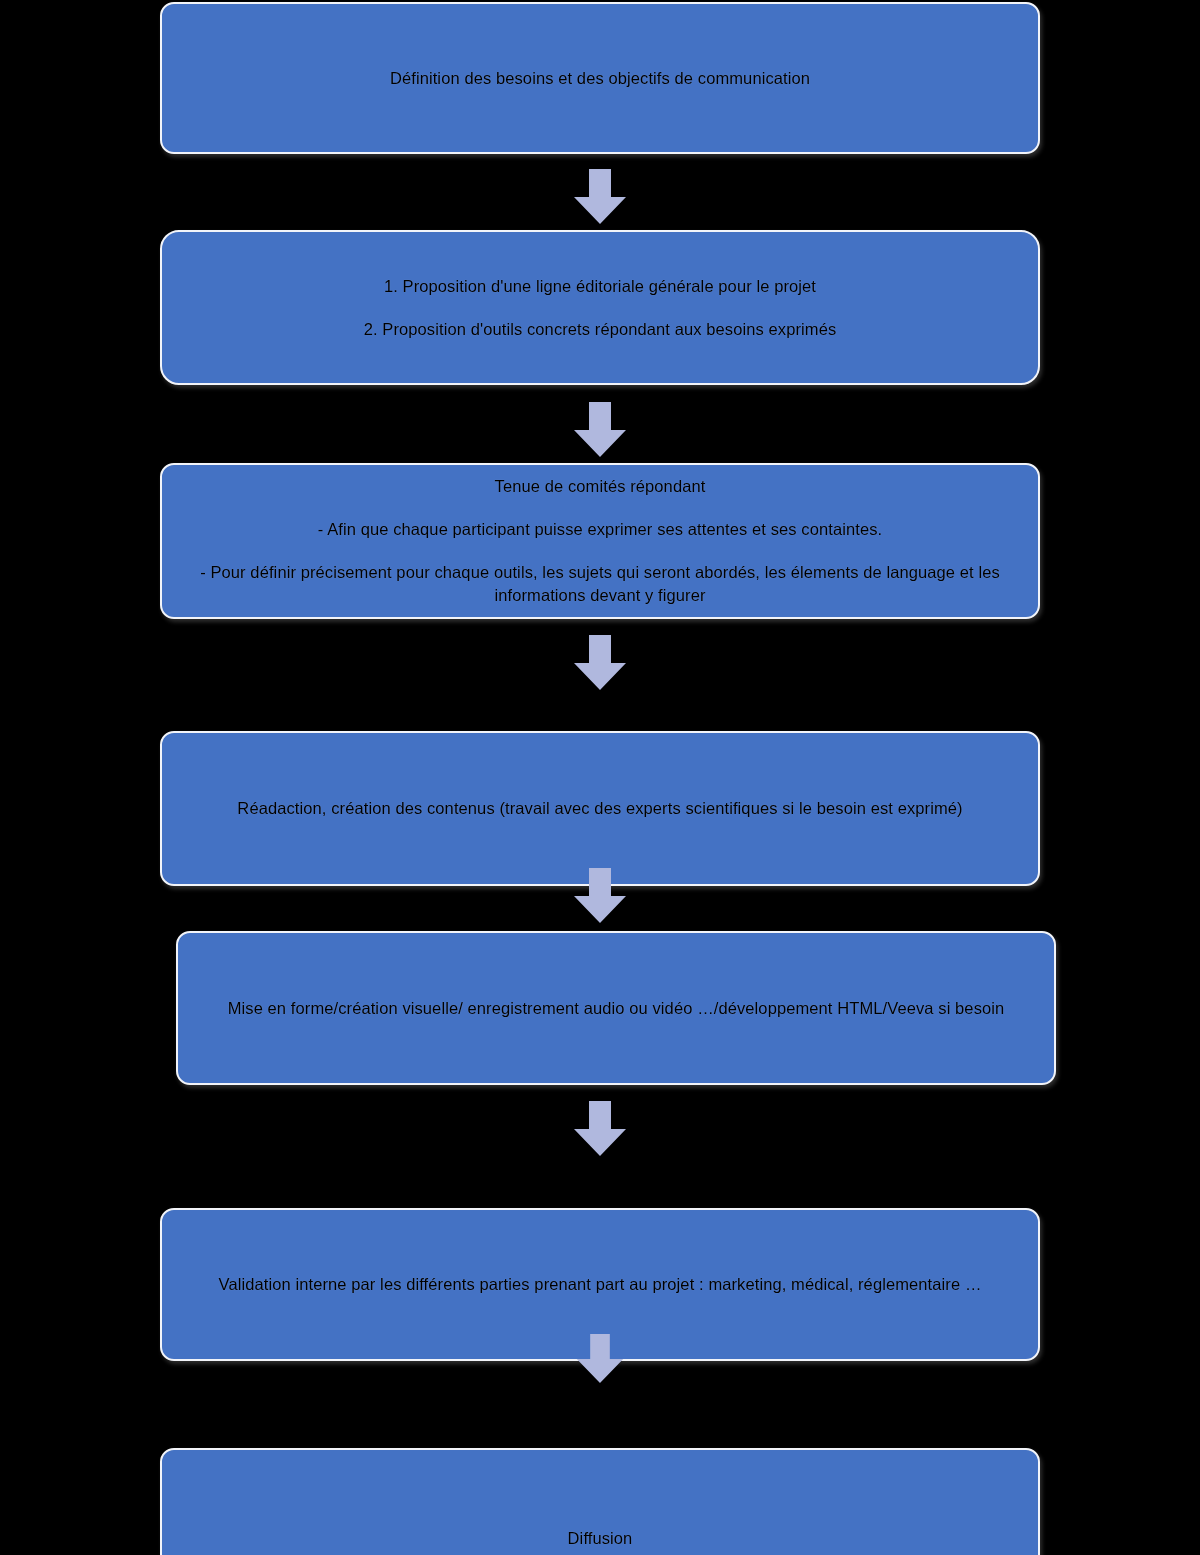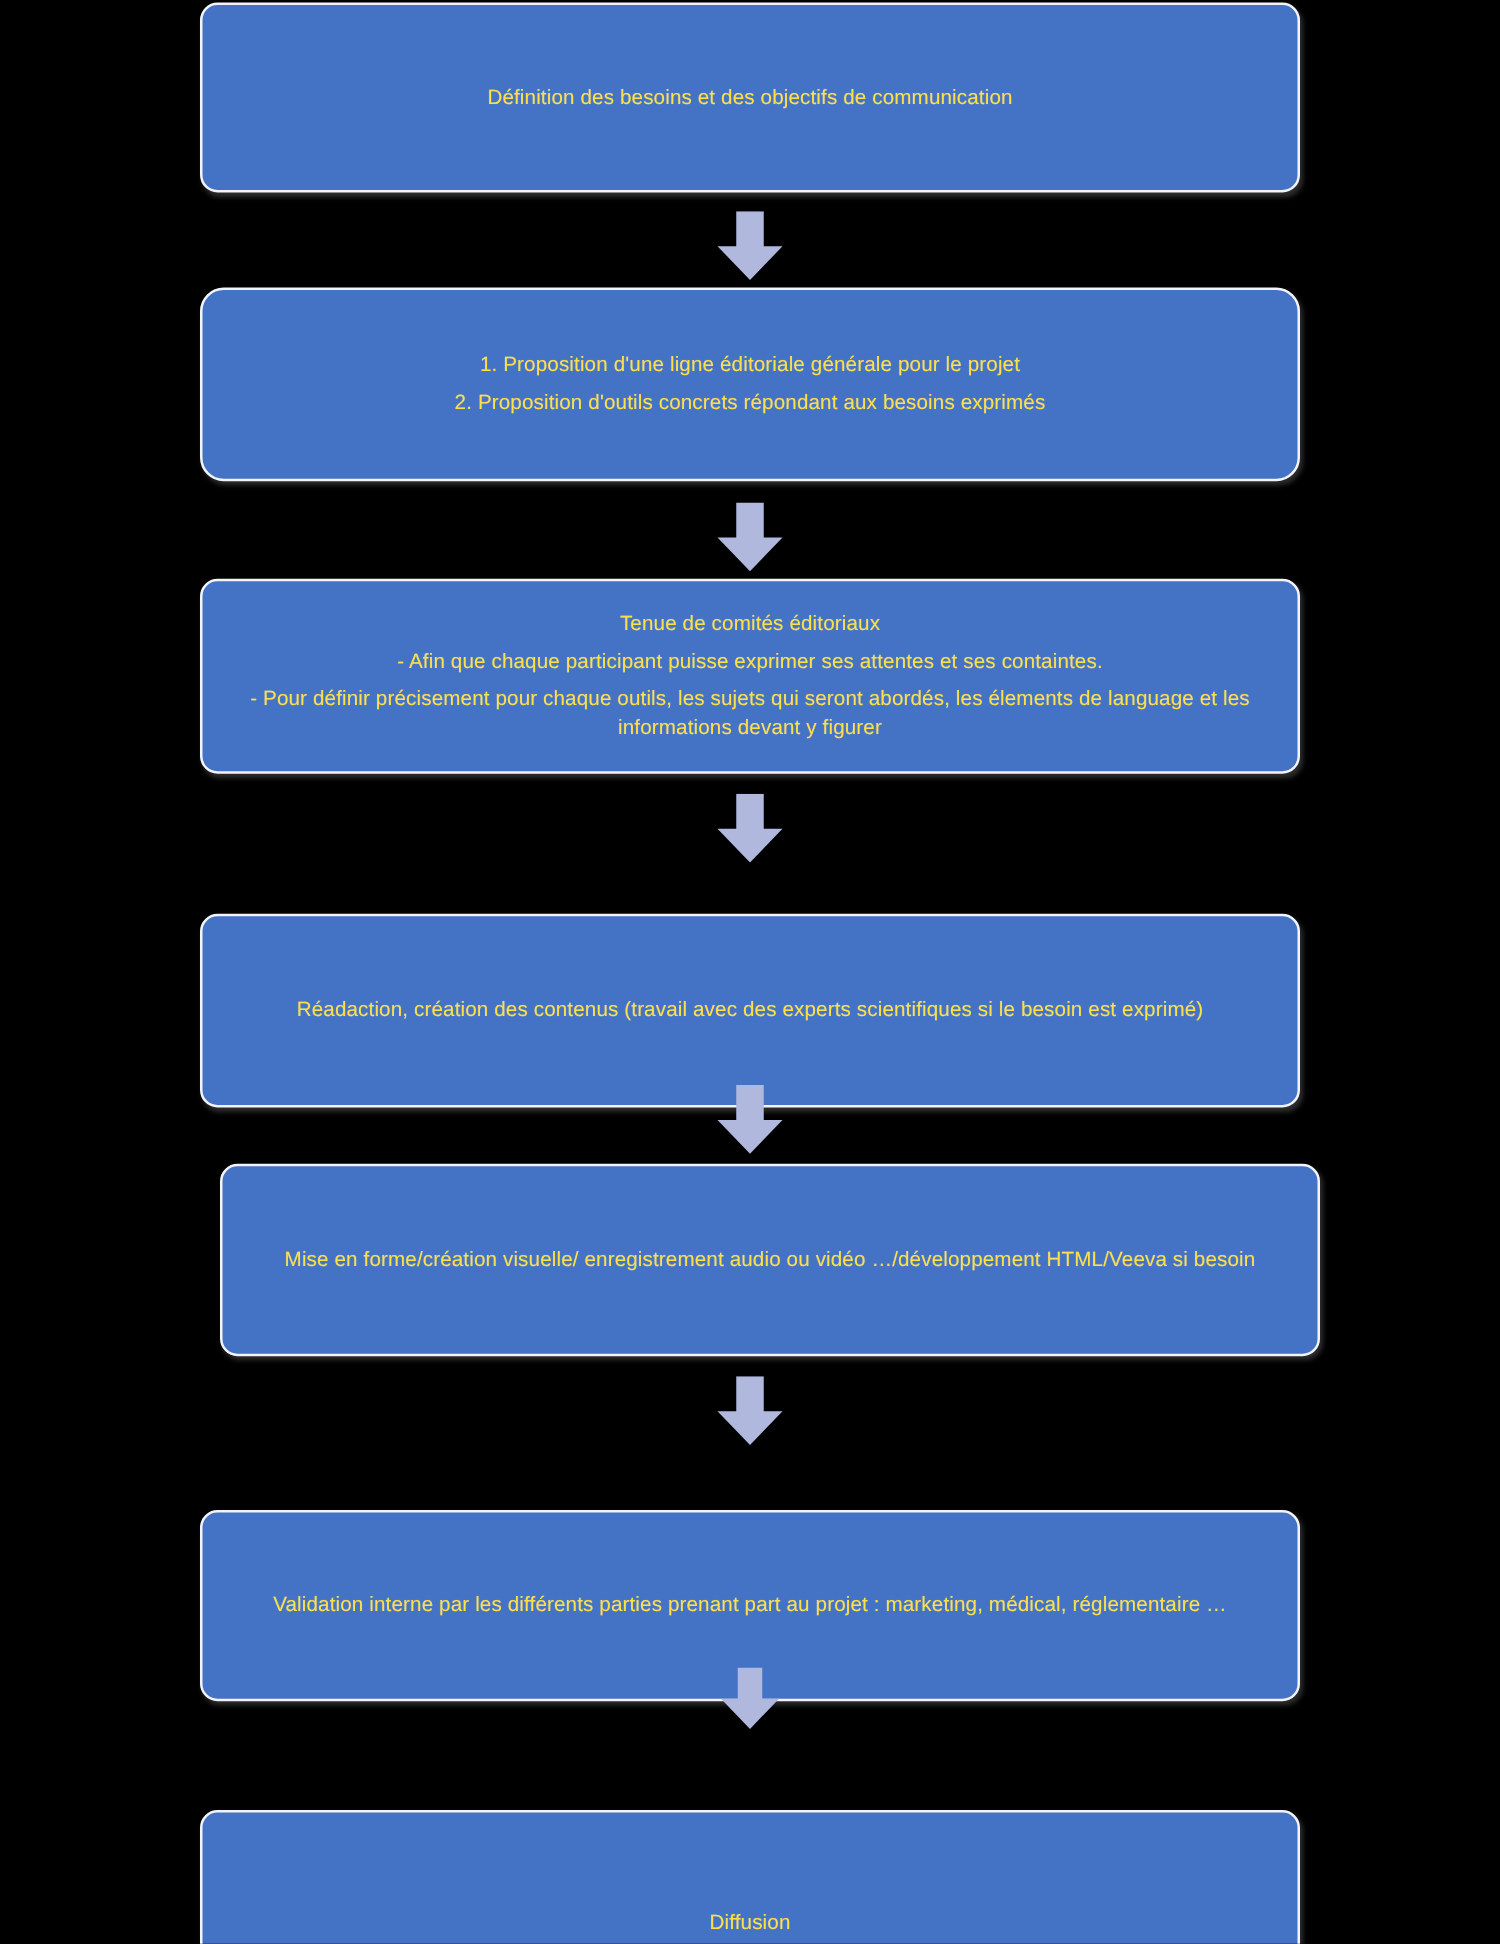--- a/index.html
+++ b/index.html
@@ -32,32 +32,32 @@
     border-radius: 14px;
     box-shadow: 2px 3px 4px rgba(255,255,255,0.18);
     display: flex;
     align-items: center;
     justify-content: center;
     padding: 6px 26px;
   }
   .node-text {
     width: 100%;
     text-align: center;
-    color: #fde047;
+    color: #000000;
     font-size: 16.5px;
     line-height: 1.38;
     letter-spacing: 0.1px;
     text-shadow: 0 0 1px rgba(255,255,255,0.25);
   }
   .node-text .line {
     display: block;
     margin: 0;
   }
   .node-text .line + .line {
-    margin-top: 7px;
+    margin-top: 20px;
   }
 
   
   #node-0 { top: 2px;    height: 152px; }
   #node-1 { top: 230px;  height: 155px; border-radius: 19px; }
   #node-2 { top: 463px;  height: 156px; }
   #node-3 { top: 698px;  height: 155px; margin-top: 33px; }
   #node-4 { top: 931px;  height: 154px; margin-left: 16px; }
   #node-5 { top: 1208px; height: 153px; }
   #node-6 { top: 1448px; height: 180px; }
@@ -113,21 +113,21 @@
   <div class="connector" id="conn-1">
     <span class="arrow-down">
       <svg width="56" height="56" viewBox="0 0 56 56" aria-hidden="true">
         <polygon points="17,0 39,0 39,28 54,28 28,55 2,28 17,28" fill="#B0B8DE"></polygon>
       </svg>
     </span>
   </div>
 
   <div class="node" id="node-2">
     <div class="node-text">
-      <span class="line">Tenue de comités éditoriaux</span>
+      <span class="line">Tenue de comités répondant</span>
       <span class="line">- Afin que chaque participant puisse exprimer ses attentes et ses containtes.</span>
       <span class="line">-  Pour définir précisement pour chaque outils, les sujets qui seront abordés, les élements de language et les informations devant y figurer</span>
     </div>
   </div>
 
   <div class="connector" id="conn-2">
     <span class="arrow-down">
       <svg width="56" height="56" viewBox="0 0 56 56" aria-hidden="true">
         <polygon points="17,0 39,0 39,28 54,28 28,55 2,28 17,28" fill="#B0B8DE"></polygon>
       </svg>

